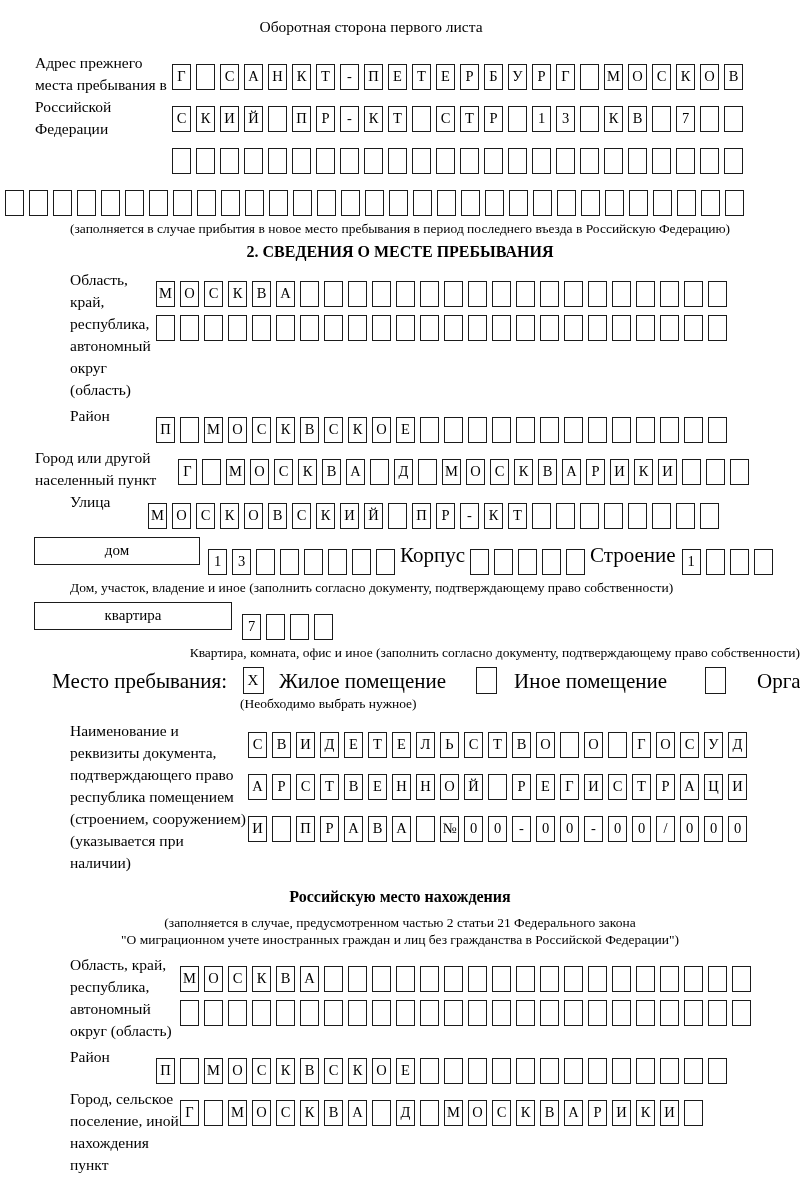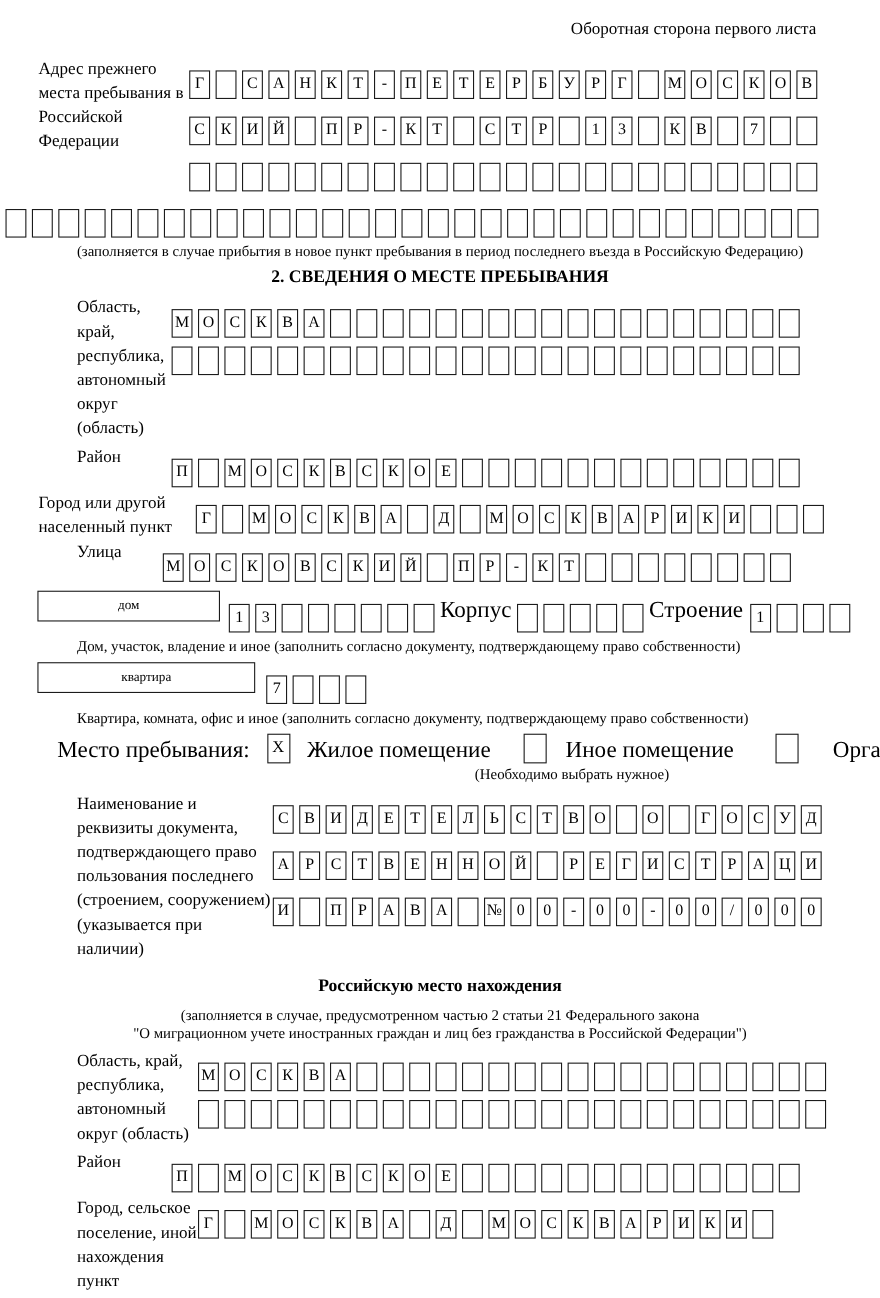--- a/index.html
+++ b/index.html
@@ -1,40 +1,40 @@
 <!DOCTYPE html>
 <html><head>
 <meta charset="utf-8">
 <style>
   * { box-sizing: border-box; }
   html,body { margin:0; padding:0; background:#fff; color:#000; }
   body { width:800px; height:1180px; font-family:"Liberation Serif", serif; font-size:15px; overflow:hidden; }
   .page { position:relative; width:800px; height:1180px; padding-top:18px; }
 
-  .header-note { text-align:right; padding-right:58px; font-size:15.5px; margin-bottom:16px; }
+  .header-note { text-align:center; padding-right:58px; font-size:15.5px; margin-bottom:16px; }
 
   .flexrow { display:flex; align-items:flex-start; }
   .label { line-height:22px; font-size:15.5px; }
   .w170 { width:172px; padding-left:35px; }
   .w155 { width:156px; padding-left:70px; }
   .w180 { width:180px; padding-left:70px; }
   .w245 { width:248px; padding-left:70px; }
 
   .cellrow { white-space:nowrap; height:30px;margin-top:12px; }
   .cell { display:inline-block; width:19px; height:26px; border:1.7px solid #1b1b1b;
           margin-right:5px; text-align:center; font-size:14.5px; line-height:23px;
           vertical-align:top; }
   .fullrow { padding-left:5px; }
 
   .caption { font-size:13.5px; text-align:center; line-height:17px; }
   .sec-title { text-align:center; font-weight:bold; font-size:16px; margin:6px 0 8px 0; }
 
   .inline-label { font-size:21px; line-height:28px; }
   .widebox { display:inline-block; border:1.7px solid #1b1b1b; height:28px; text-align:center;
-             line-height:25px; vertical-align:top; font-size:12px; }
+             line-height:25px; vertical-align:top; font-size:15px; }
   .checkbox { display:inline-block; width:21px; height:27px; border:1.7px solid #1b1b1b;
               text-align:center; line-height:24px; font-size:15px; vertical-align:top; }
 
   .mt4 { margin-top:4px; } .mt6 { margin-top:6px; } .mt8 { margin-top:8px; }
 </style>
 </head>
 <body>
 
 <div class="page">
 
@@ -42,21 +42,21 @@
 
   <div class="flexrow">
     <div class="label w170">Адрес прежнего места пребывания в Российской Федерации</div>
     <div>
       <div class="cellrow"><span class="cell">Г</span><span class="cell"></span><span class="cell">С</span><span class="cell">А</span><span class="cell">Н</span><span class="cell">К</span><span class="cell">Т</span><span class="cell">-</span><span class="cell">П</span><span class="cell">Е</span><span class="cell">Т</span><span class="cell">Е</span><span class="cell">Р</span><span class="cell">Б</span><span class="cell">У</span><span class="cell">Р</span><span class="cell">Г</span><span class="cell"></span><span class="cell">М</span><span class="cell">О</span><span class="cell">С</span><span class="cell">К</span><span class="cell">О</span><span class="cell">В</span></div>
       <div class="cellrow"><span class="cell">С</span><span class="cell">К</span><span class="cell">И</span><span class="cell">Й</span><span class="cell"></span><span class="cell">П</span><span class="cell">Р</span><span class="cell">-</span><span class="cell">К</span><span class="cell">Т</span><span class="cell"></span><span class="cell">С</span><span class="cell">Т</span><span class="cell">Р</span><span class="cell"></span><span class="cell">1</span><span class="cell">3</span><span class="cell"></span><span class="cell">К</span><span class="cell">В</span><span class="cell"></span><span class="cell">7</span><span class="cell"></span><span class="cell"></span></div>
       <div class="cellrow"><span class="cell"></span><span class="cell"></span><span class="cell"></span><span class="cell"></span><span class="cell"></span><span class="cell"></span><span class="cell"></span><span class="cell"></span><span class="cell"></span><span class="cell"></span><span class="cell"></span><span class="cell"></span><span class="cell"></span><span class="cell"></span><span class="cell"></span><span class="cell"></span><span class="cell"></span><span class="cell"></span><span class="cell"></span><span class="cell"></span><span class="cell"></span><span class="cell"></span><span class="cell"></span><span class="cell"></span></div>
     </div>
   </div>
   <div class="cellrow fullrow"><span class="cell"></span><span class="cell"></span><span class="cell"></span><span class="cell"></span><span class="cell"></span><span class="cell"></span><span class="cell"></span><span class="cell"></span><span class="cell"></span><span class="cell"></span><span class="cell"></span><span class="cell"></span><span class="cell"></span><span class="cell"></span><span class="cell"></span><span class="cell"></span><span class="cell"></span><span class="cell"></span><span class="cell"></span><span class="cell"></span><span class="cell"></span><span class="cell"></span><span class="cell"></span><span class="cell"></span><span class="cell"></span><span class="cell"></span><span class="cell"></span><span class="cell"></span><span class="cell"></span><span class="cell"></span><span class="cell"></span></div>
-  <div class="caption">(заполняется в случае прибытия в новое пункт пребывания в период последнего въезда в Российскую Федерацию)</div>
+  <div class="caption">(заполняется в случае прибытия в новое место пребывания в период последнего въезда в Российскую Федерацию)</div>
 
   <div class="sec-title">2. СВЕДЕНИЯ О МЕСТЕ ПРЕБЫВАНИЯ</div>
 
   <div class="flexrow">
     <div class="label w155">Область, край, республика, автономный округ (область)</div>
     <div>
       <div class="cellrow"><span class="cell">М</span><span class="cell">О</span><span class="cell">С</span><span class="cell">К</span><span class="cell">В</span><span class="cell">А</span><span class="cell"></span><span class="cell"></span><span class="cell"></span><span class="cell"></span><span class="cell"></span><span class="cell"></span><span class="cell"></span><span class="cell"></span><span class="cell"></span><span class="cell"></span><span class="cell"></span><span class="cell"></span><span class="cell"></span><span class="cell"></span><span class="cell"></span><span class="cell"></span><span class="cell"></span><span class="cell"></span></div>
       <div class="cellrow mt4"><span class="cell"></span><span class="cell"></span><span class="cell"></span><span class="cell"></span><span class="cell"></span><span class="cell"></span><span class="cell"></span><span class="cell"></span><span class="cell"></span><span class="cell"></span><span class="cell"></span><span class="cell"></span><span class="cell"></span><span class="cell"></span><span class="cell"></span><span class="cell"></span><span class="cell"></span><span class="cell"></span><span class="cell"></span><span class="cell"></span><span class="cell"></span><span class="cell"></span><span class="cell"></span><span class="cell"></span></div>
     </div>
   </div>
@@ -77,41 +77,41 @@
   </div>
 
   <div class="mt4" style="padding-left:34px; white-space:nowrap;">
     <span class="widebox" style="width:166px;">дом</span><span style="display:inline-block;width:8px;"></span><span class="cellrow" style="display:inline-block;"><span class="cell">1</span><span class="cell">3</span><span class="cell"></span><span class="cell"></span><span class="cell"></span><span class="cell"></span><span class="cell"></span><span class="cell"></span></span><span class="inline-label">Корпус</span><span style="display:inline-block;width:5px;"></span><span class="cellrow" style="display:inline-block;"><span class="cell"></span><span class="cell"></span><span class="cell"></span><span class="cell"></span><span class="cell"></span></span><span class="inline-label">Строение</span><span style="display:inline-block;width:6px;"></span><span class="cellrow" style="display:inline-block;"><span class="cell">1</span><span class="cell"></span><span class="cell"></span><span class="cell"></span></span>
   </div>
   <div class="caption" style="text-align:left; padding-left:70px;">Дом, участок, владение и иное (заполнить согласно документу, подтверждающему право собственности)</div>
 
   <div class="mt6" style="padding-left:34px; white-space:nowrap;">
     <span class="widebox" style="width:198px;">квартира</span><span style="display:inline-block;width:10px;"></span><span class="cellrow" style="display:inline-block;"><span class="cell">7</span><span class="cell"></span><span class="cell"></span><span class="cell"></span></span>
   </div>
-  <div class="caption" style="text-align:left; padding-left:70px;">Квартира, комната, офис и иное (заполнить согласно документу, подтверждающему право собственности)</div>
+  <div class="caption" style="text-align:right; padding-left:70px;">Квартира, комната, офис и иное (заполнить согласно документу, подтверждающему право собственности)</div>
 
   <div class="mt6" style="padding-left:52px; white-space:nowrap;">
     <span class="inline-label">Место пребывания:</span>
     <span style="display:inline-block;width:8px;"></span>
     <span class="checkbox">X</span>
     <span style="display:inline-block;width:8px;"></span>
     <span class="inline-label">Жилое помещение</span>
     <span style="display:inline-block;width:22px;"></span>
     <span class="checkbox"></span>
     <span style="display:inline-block;width:10px;"></span>
     <span class="inline-label">Иное помещение</span>
     <span style="display:inline-block;width:30px;"></span>
     <span class="checkbox"></span>
     <span style="display:inline-block;width:24px;"></span>
     <span class="inline-label">Организация</span>
   </div>
-  <div class="caption" style="text-align:center; padding-left:240px;">(Необходимо выбрать нужное)</div>
+  <div class="caption" style="text-align:left; padding-left:240px;">(Необходимо выбрать нужное)</div>
 
   <div class="flexrow mt8">
-    <div class="label w245">Наименование и реквизиты документа, подтверждающего право пользования последнего (строением, сооружением) (указывается при наличии)</div>
+    <div class="label w245">Наименование и реквизиты документа, подтверждающего право республика помещением (строением, сооружением) (указывается при наличии)</div>
     <div>
       <div class="cellrow"><span class="cell">С</span><span class="cell">В</span><span class="cell">И</span><span class="cell">Д</span><span class="cell">Е</span><span class="cell">Т</span><span class="cell">Е</span><span class="cell">Л</span><span class="cell">Ь</span><span class="cell">С</span><span class="cell">Т</span><span class="cell">В</span><span class="cell">О</span><span class="cell"></span><span class="cell">О</span><span class="cell"></span><span class="cell">Г</span><span class="cell">О</span><span class="cell">С</span><span class="cell">У</span><span class="cell">Д</span></div>
       <div class="cellrow"><span class="cell">А</span><span class="cell">Р</span><span class="cell">С</span><span class="cell">Т</span><span class="cell">В</span><span class="cell">Е</span><span class="cell">Н</span><span class="cell">Н</span><span class="cell">О</span><span class="cell">Й</span><span class="cell"></span><span class="cell">Р</span><span class="cell">Е</span><span class="cell">Г</span><span class="cell">И</span><span class="cell">С</span><span class="cell">Т</span><span class="cell">Р</span><span class="cell">А</span><span class="cell">Ц</span><span class="cell">И</span></div>
       <div class="cellrow"><span class="cell">И</span><span class="cell"></span><span class="cell">П</span><span class="cell">Р</span><span class="cell">А</span><span class="cell">В</span><span class="cell">А</span><span class="cell"></span><span class="cell">№</span><span class="cell">0</span><span class="cell">0</span><span class="cell">-</span><span class="cell">0</span><span class="cell">0</span><span class="cell">-</span><span class="cell">0</span><span class="cell">0</span><span class="cell">/</span><span class="cell">0</span><span class="cell">0</span><span class="cell">0</span></div>
     </div>
   </div>
 
   <div class="sec-title" style="margin-top:14px;">Российскую место нахождения</div>
   <div class="caption">(заполняется в случае, предусмотренном частью 2 статьи 21 Федерального закона</div>
   <div class="caption">"О миграционном учете иностранных граждан и лиц без гражданства в Российской Федерации")</div>

